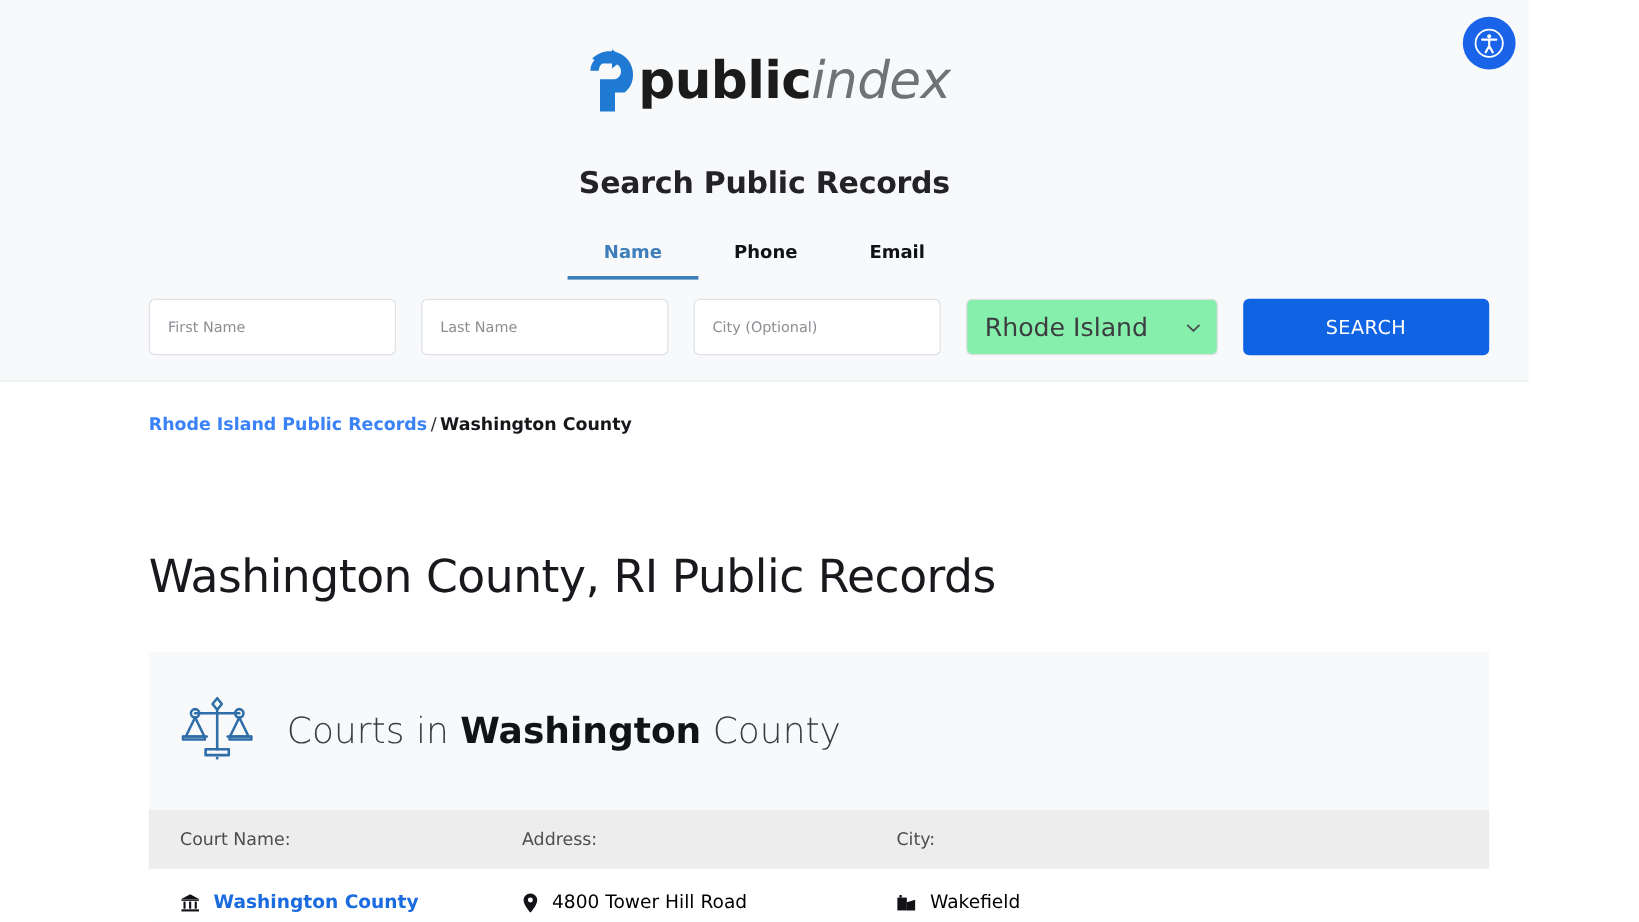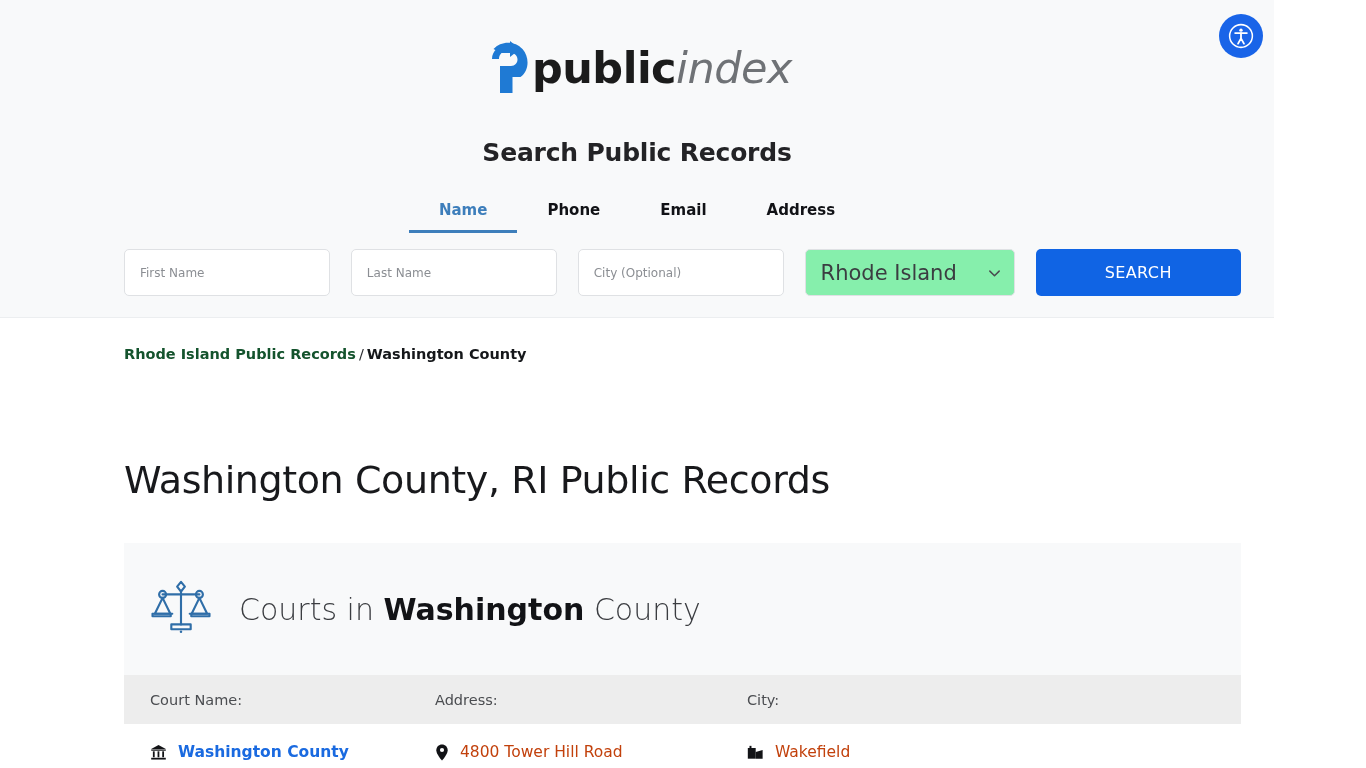--- a/index.html
+++ b/index.html
@@ -151,21 +151,21 @@
   
   .content { position: relative; width: 1366px; }
 
   .breadcrumb {
     position: absolute;
     top: 28px; left: 124px;
     font-size: 14.5px;
     font-weight: 700;
     white-space: nowrap;
   }
-  .breadcrumb .bc-link { color: #14532d; text-decoration: none; cursor: pointer; }
+  .breadcrumb .bc-link { color: #3b82f6; text-decoration: none; cursor: pointer; }
   .breadcrumb .bc-sep  { color: #2a2c30; font-weight: 400; margin: 0 3px; }
   .breadcrumb .bc-cur  { color: #15171a; }
 
   .page-title {
     position: absolute;
     top: 115px; left: 124px;
     font-size: 38px;
     font-weight: 400;
     color: #18191c;
     letter-spacing: -0.4px;
@@ -210,21 +210,21 @@
     display: flex;
     align-items: center;
     height: 56px;
     background: #ffffff;
     font-size: 15.5px;
   }
   .td-name { width: 311px; padding-left: 26px; display: flex; align-items: center; gap: 11px; }
   .td-addr { width: 312px; display: flex; align-items: center; gap: 11px; }
   .td-city { flex: 1; display: flex; align-items: center; gap: 11px; }
   .court-link { color: #1a6ae0; font-weight: 700; text-decoration: none; cursor: pointer; }
-  .cell-text { color: #c2410c; }
+  .cell-text { color: #000000; }
   .ico { line-height: 0; display: inline-flex; color: #121316; }
 </style>
 </head>
 <body>
 
 <div class="header-band">
 
   <button class="a11y-btn">
     <span>
       <svg width="26" height="26" viewBox="0 0 24 24">
@@ -248,21 +248,20 @@
       <span class="lt-bold">public</span><span class="lt-light">index</span>
     </span>
   </div>
 
   <div class="search-title">Search Public Records</div>
 
   <div class="tabs">
     <button class="tab active">Name</button>
     <button class="tab">Phone</button>
     <button class="tab">Email</button>
-    <button class="tab">Address</button>
   </div>
 
   <div class="search-form">
     <input class="field f-first" type="text" placeholder="First Name" style="">
     <input class="field f-last" type="text" placeholder="Last Name" style="">
     <input class="field f-city" type="text" placeholder="City (Optional)" style="">
     <div class="select-wrap">
       <select class="f-state">
         <option>Rhode Island</option>
       </select>

